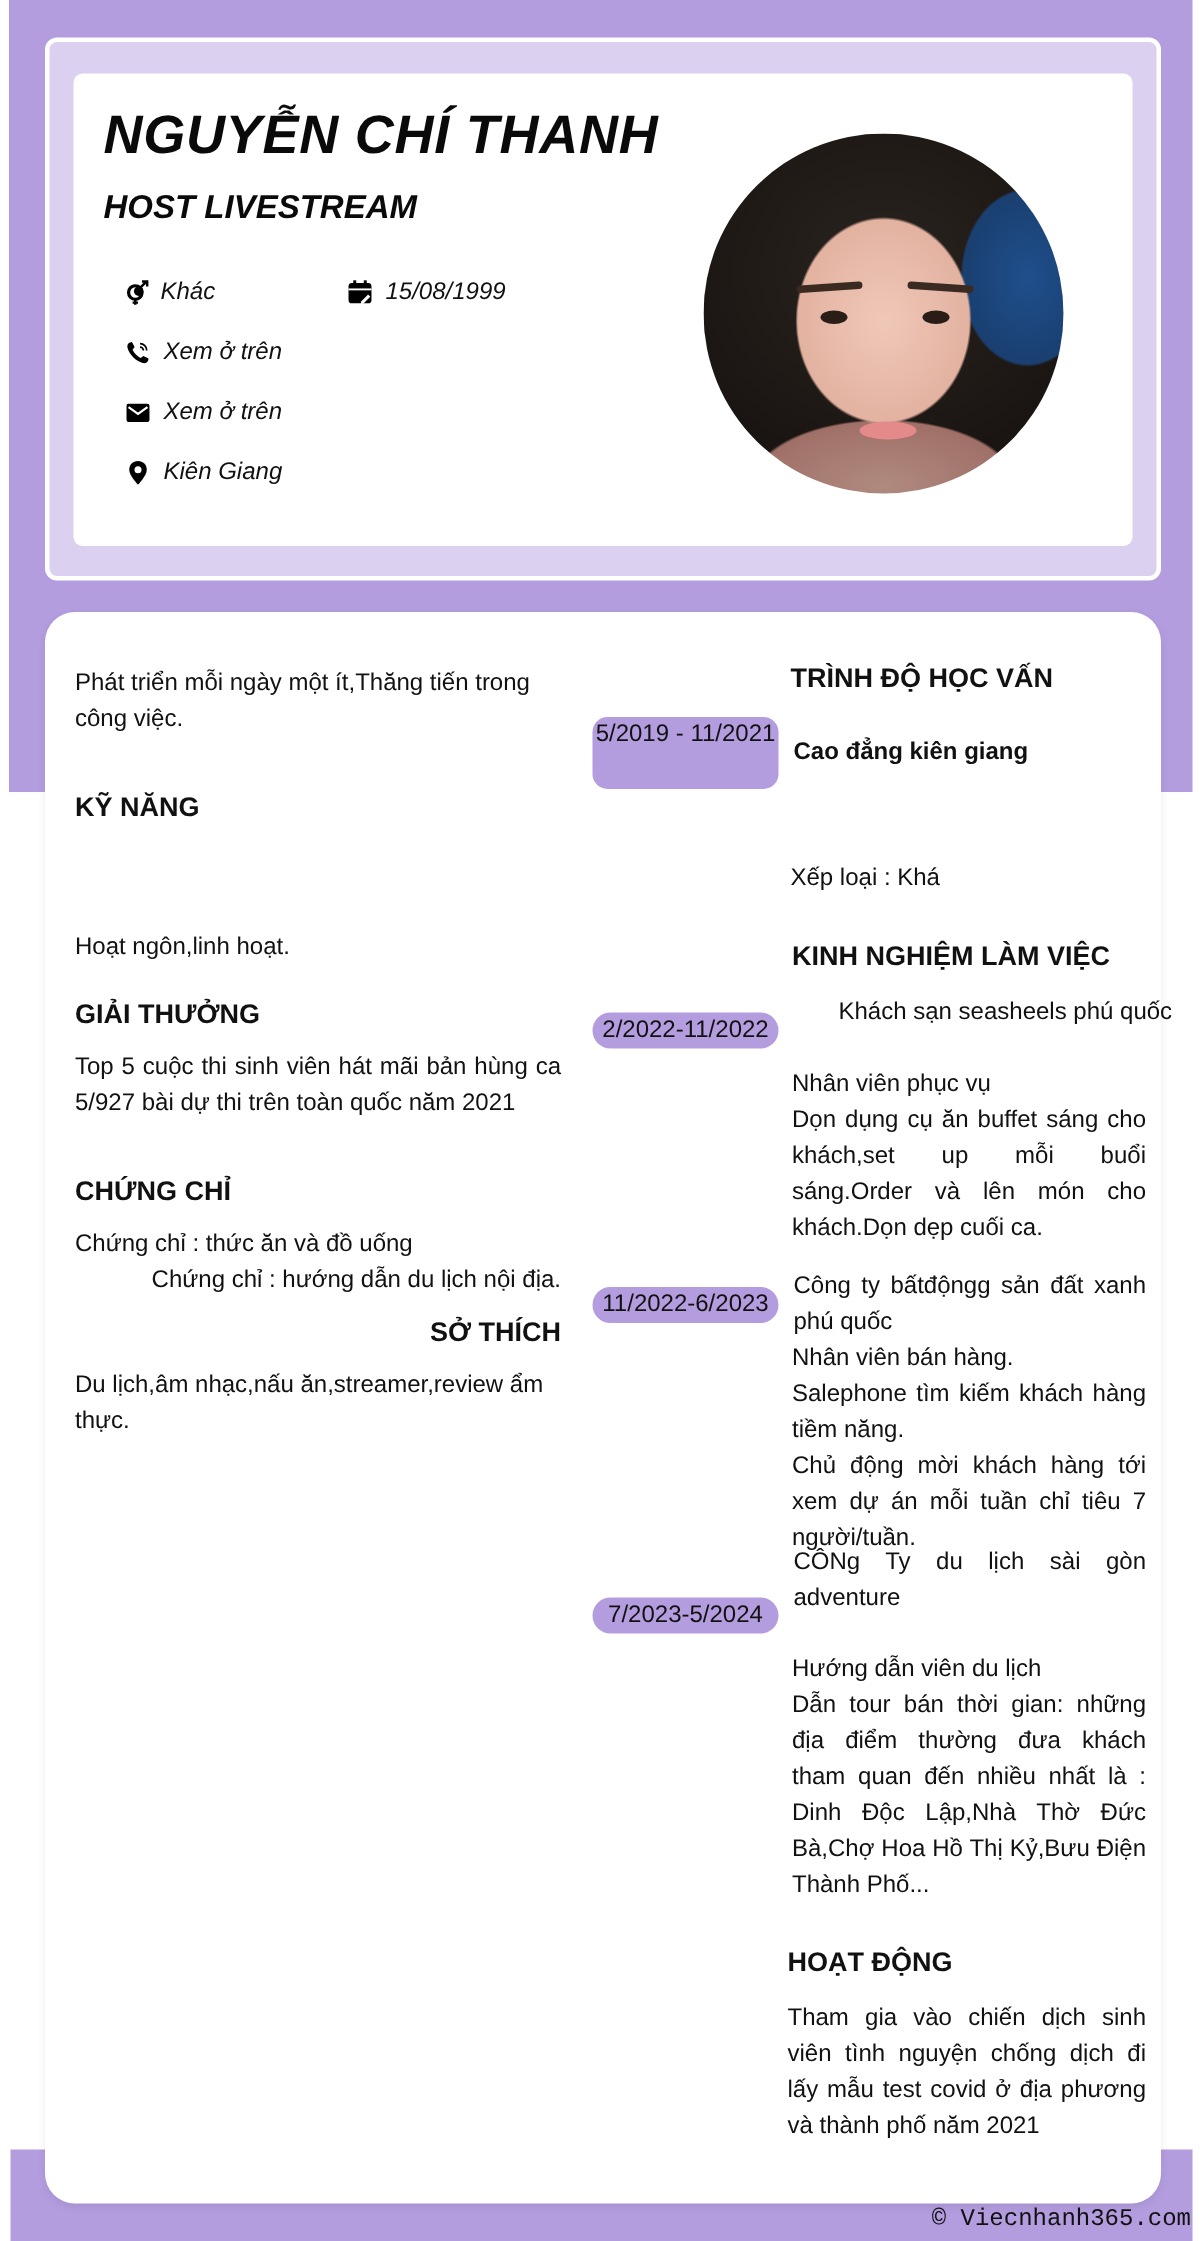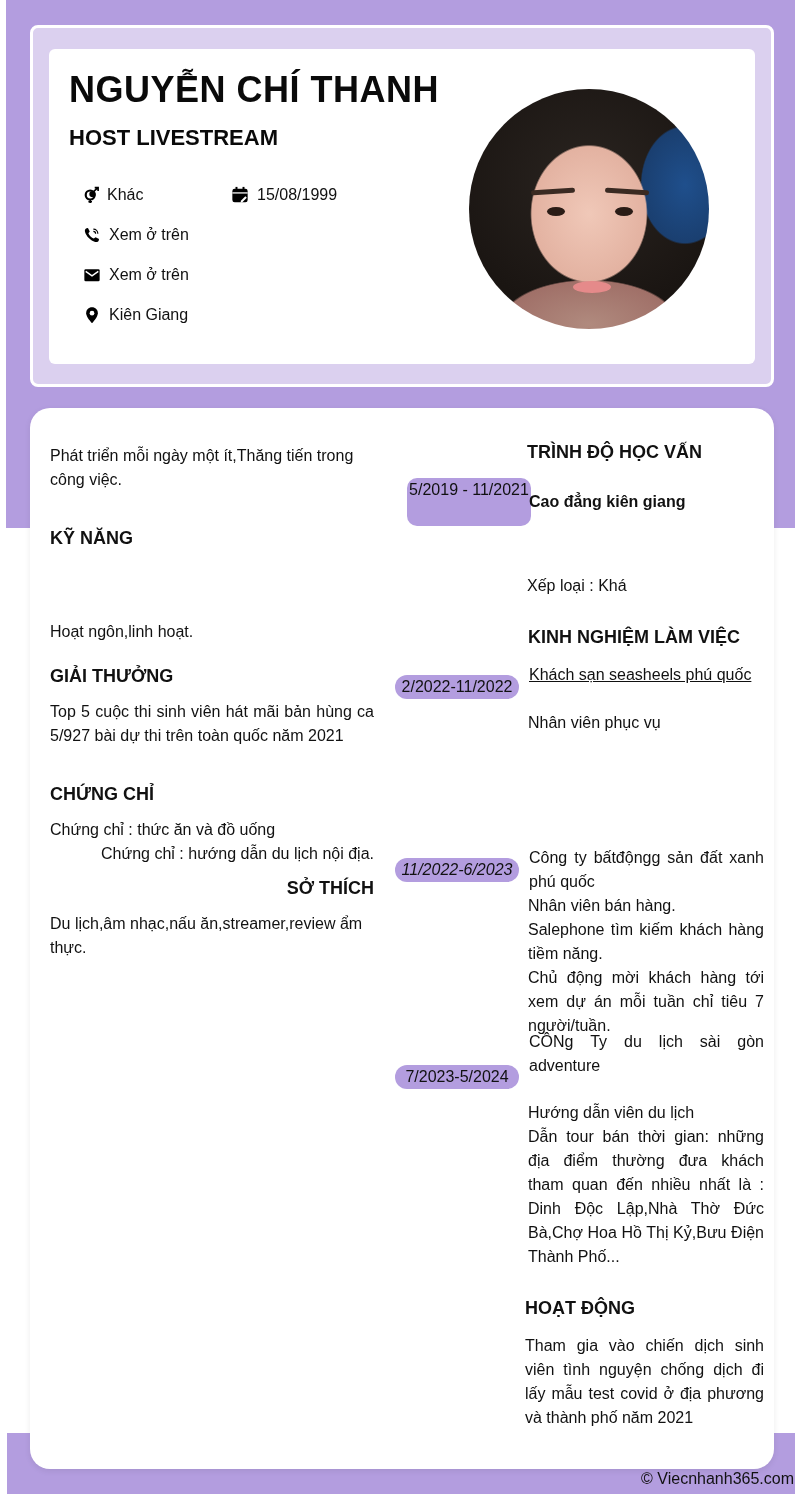--- a/index.html
+++ b/index.html
@@ -4,21 +4,21 @@
   <style>
     * { box-sizing: border-box; margin: 0; padding: 0; }
     html, body { width: 800px; height: 1494px; background: #ffffff; overflow: hidden; }
     body { position: relative; font-family: "Liberation Sans", "DejaVu Sans", sans-serif; color: #111; }
 
     .bg-top { position: absolute; left: 6px; top: 0; width: 789px; height: 528px; background: #b39ddf; }
     .bg-bottom { position: absolute; left: 7px; top: 1433px; width: 788px; height: 61px; background: #b39ddf; }
 
     .header-outer {
       position: absolute; left: 30px; top: 25px; width: 744px; height: 362px;
-      background: #dbd0ef; border: 3px solid #ffffff; border-radius: 8px;
+      background: #dbd0ef; border: 3px solid #ffffff; border-radius: 8px; font-style: italic;
     }
     .header-inner {
       position: absolute; left: 16px; top: 21px; width: 706px; height: 315px;
       background: #ffffff; border-radius: 6px;
     }
     .name { position: absolute; left: 20px; top: 20px; font-size: 36px; font-weight: bold; letter-spacing: 0.5px; color: #0a0a0a; }
     .job { position: absolute; left: 20px; top: 76px; font-size: 22px; font-weight: bold; color: #0a0a0a; }
 
     .info-item { position: absolute; display: flex; align-items: center; font-size: 16px; color: #111; }
     .info-item svg { width: 18px; height: 18px; margin-right: 8px; }
@@ -47,21 +47,21 @@
 
     .left-col { position: absolute; left: 20px; width: 324px; }
     .right-abs { position: absolute; }
 
     .pill {
       position: absolute; left: 365px; width: 124px; background: #b39ddf; border-radius: 10px;
       font-size: 16px; line-height: 24px; text-align: center; color: #111;
     }
     .pill.round { border-radius: 12px; }
 
-    .footer { position: absolute; right: 6px; top: 1470px; font-family: Liberation Sans, sans-serif; font-size: 16px; color: #111; }
+    .footer { position: absolute; right: 6px; top: 1470px; font-family: Liberation Mono, monospace; font-size: 16px; color: #111; }
   </style>
 </head>
 <body>
 
 <div class="bg-top"></div>
 <div class="bg-bottom"></div>
 
 <div class="header-outer">
   <div class="header-inner">
     <div class="name">NGUYỄN CHÍ THANH</div>
@@ -134,31 +134,32 @@
   <div class="left-col p justify" style="top:292px;">Top 5 cuộc thi sinh viên hát mãi bản hùng ca 5/927 bài dự thi trên toàn quốc năm 2021</div>
 
   <div class="left-col h" style="top:376px;">CHỨNG CHỈ</div>
   <div class="left-col p" style="top:410px;">Chứng chỉ : thức ăn và đồ uống</div>
   <div class="left-col p" style="top:434px;text-align:right;">Chứng chỉ : hướng dẫn du lịch nội địa.</div>
 
   <div class="left-col h" style="top:470px;text-align:right;">SỞ THÍCH</div>
   <div class="left-col p" style="top:504px;">Du lịch,âm nhạc,nấu ăn,streamer,review ẩm thực.</div>
 
   <div class="right-abs h" style="left:497px; top:34px;">TRÌNH ĐỘ HỌC VẤN</div>
-  <div class="pill" style="top:70px; height:48px; padding-top:0;margin-left:12px;">5/2019 - 11/2021</div>
+  <div class="pill" style="top:70px; height:48px; padding-top:0;">5/2019 - 11/2021</div>
   <div class="right-abs p" style="left:499px; top:82px; width:236px;font-weight:bold;">Cao đẳng kiên giang</div>
   <div class="right-abs p" style="left:497px; top:166px; width:237px;">Xếp loại : Khá</div>
 
   <div class="right-abs h" style="left:498px; top:219px;">KINH NGHIỆM LÀM VIỆC</div>
 
   <div class="pill round" style="top:267px; height:24px; left:365px; width:124px; font-size:16px;">2/2022-11/2022</div>
-  <div class="right-abs p justify" style="left:499px; top:255px; width:235px;text-decoration:underline;">Khách sạn seasheels phú quốc</div>
+  <div class="right-abs p justify" style="left:529px; top:255px; width:235px;">Khách sạn seasheels phú quốc</div>
   <div class="right-abs p" style="left:498px; top:303px; width:236px;">Nhân viên phục vụ</div>
+  <div class="right-abs p justify" style="left:498px; top:327px; width:236px;">Dọn dụng cụ ăn buffet sáng cho khách,set up mỗi buổi sáng.Order và lên món cho khách.Dọn dẹp cuối ca.</div>
 
-  <div class="pill round" style="top:450px; height:24px;font-style:italic;">11/2022-6/2023</div>
+  <div class="pill round" style="top:450px; height:24px;">11/2022-6/2023</div>
   <div class="right-abs p justify" style="left:499px; top:438px; width:235px;">Công ty bấtđộngg sản đất xanh phú quốc</div>
   <div class="right-abs p justify" style="left:498px; top:510px; width:236px;">Salephone tìm kiếm khách hàng tiềm năng.</div>
   <div class="right-abs p" style="left:498px; top:486px; width:236px;">Nhân viên bán hàng.</div>
   <div class="right-abs p justify" style="left:498px; top:558px; width:236px;">Chủ động mời khách hàng tới xem dự án mỗi tuần chỉ tiêu 7 người/tuần.</div>
 
   <div class="pill round" style="top:657px; height:24px;">7/2023-5/2024</div>
   <div class="right-abs p justify" style="left:499px; top:622px; width:235px;">CÔNg Ty du lịch sài gòn adventure</div>
   <div class="right-abs p" style="left:498px; top:693px; width:236px;">Hướng dẫn viên du lịch</div>
   <div class="right-abs p justify" style="left:498px; top:717px; width:236px;">Dẫn tour bán thời gian: những địa điểm thường đưa khách tham quan đến nhiều nhất là : Dinh Độc Lập,Nhà Thờ Đức Bà,Chợ Hoa Hồ Thị Kỷ,Bưu Điện Thành Phố...</div>
 

